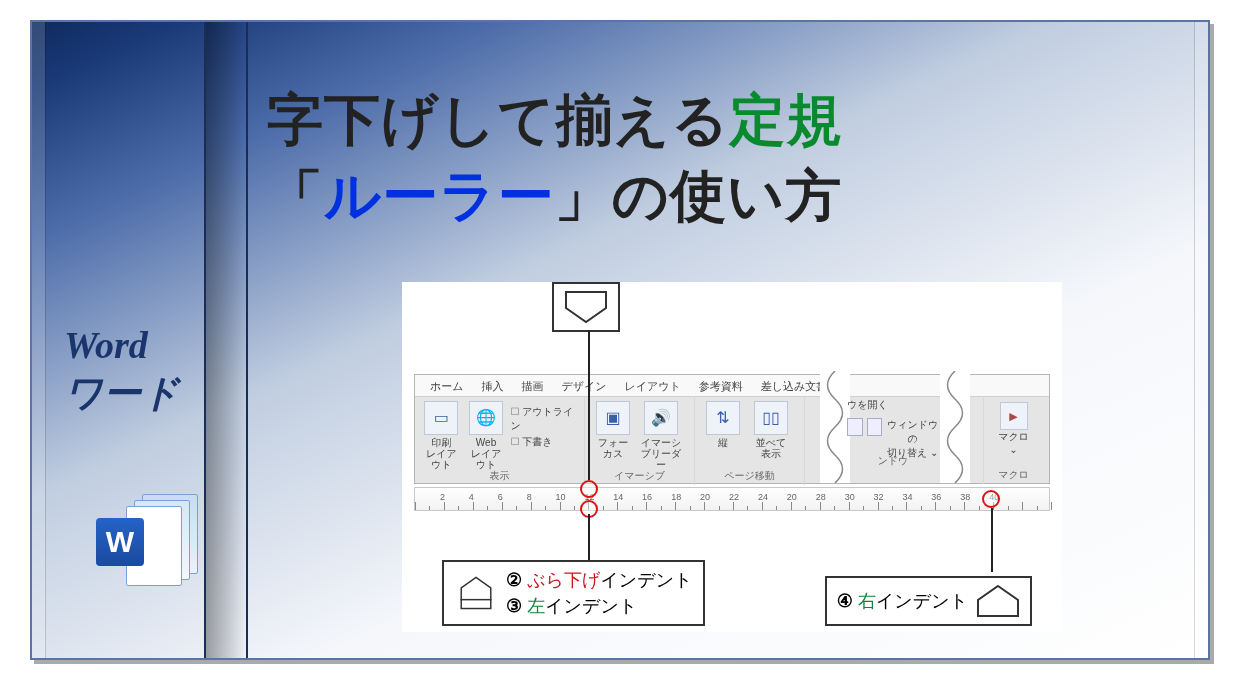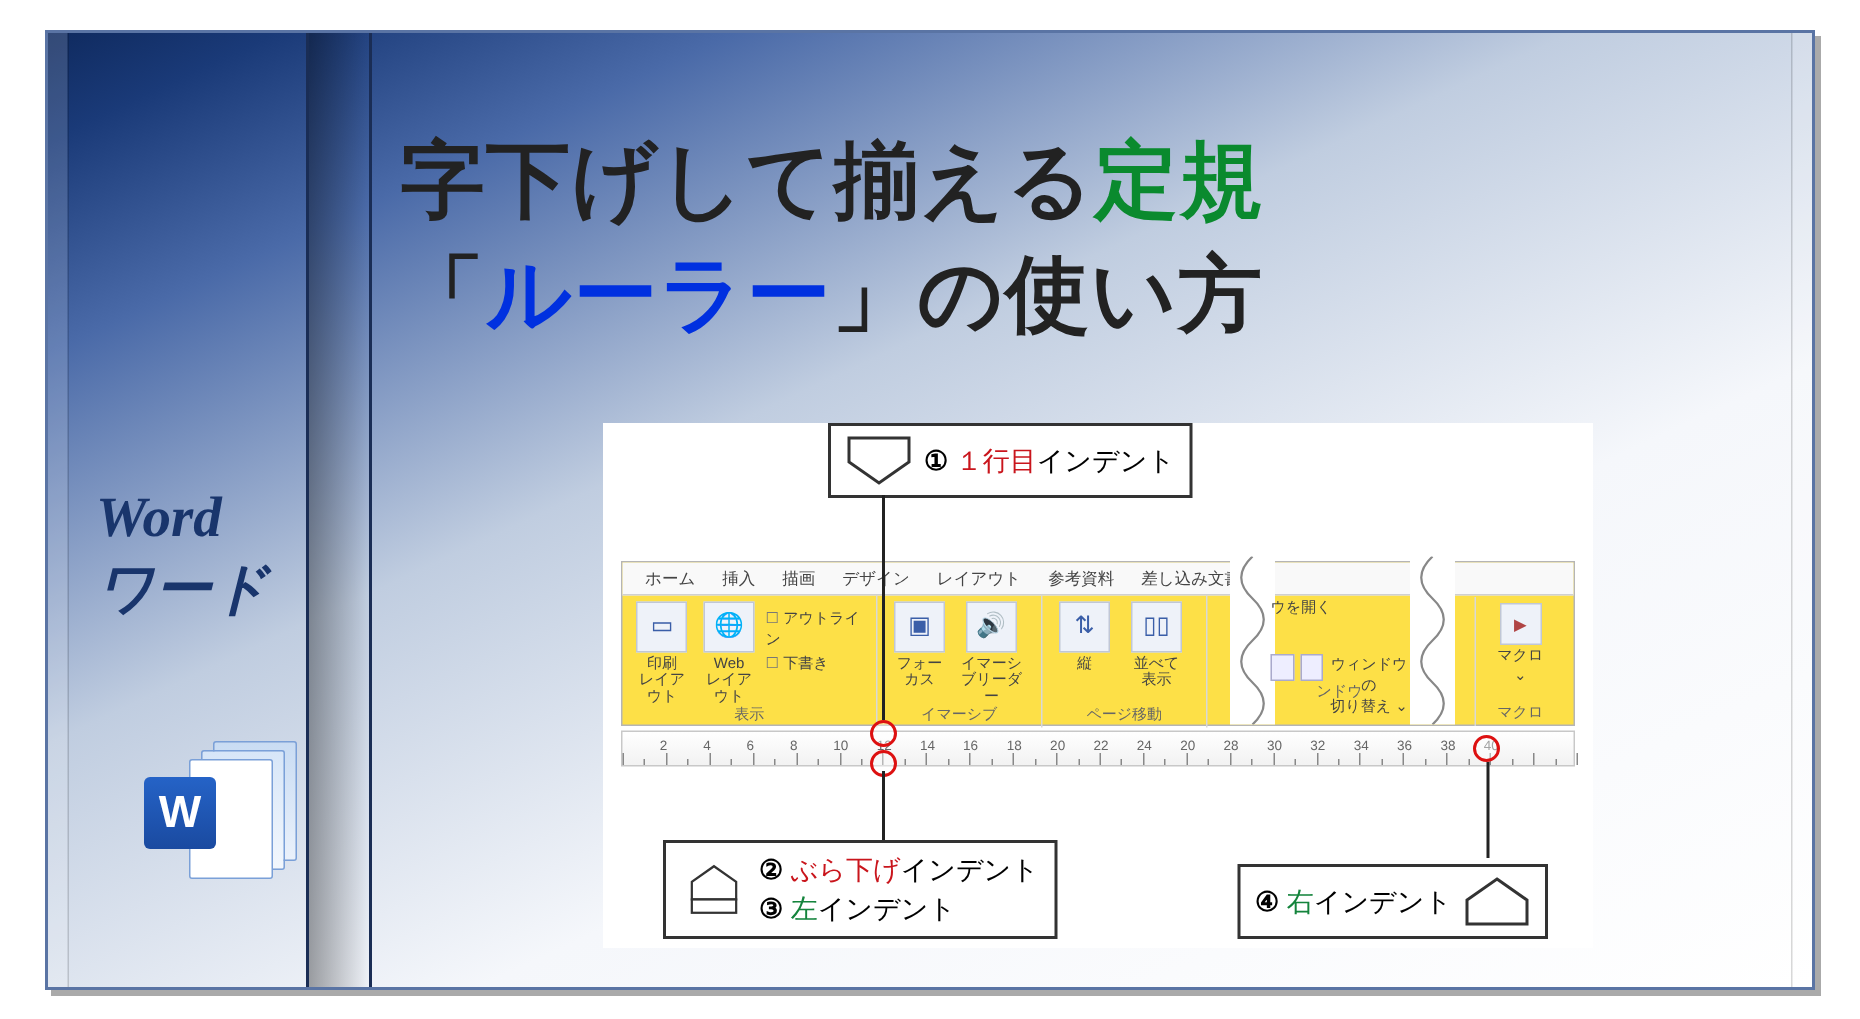--- a/index.html
+++ b/index.html
@@ -130,21 +130,21 @@
   }
   .pentagon-down svg, .pentagon-up svg { width:100%; height:100%; display:block; }
 
   .ribbon {
     position: absolute;
     left: 12px;
     top: 92px;
     right: 12px;
     height: 110px;
     border: 1px solid #b5b5b5;
-    background: #fde047;
+    background: #e5e5e5;
     font-size: 11px;
     color: #444;
   }
   .tabs {
     display: flex;
     gap: 0;
     height: 22px;
     align-items: center;
     padding-left: 6px;
     background: #f9f9f9;
@@ -283,24 +283,20 @@
     <div class="w-badge">W</div>
   </div>
 
   <div class="inset">
 
     <div class="callout callout-top">
       <span class="pentagon-down">
         <svg viewBox="0 0 44 34">
             <polygon points="2,2 42,2 42,18 22,32 2,18" fill="#fff" stroke="#333" stroke-width="2"></polygon>
           </svg>
-      </span>
-      <span>
-        <span class="circnum">①</span>
-        <span class="red">１行目</span><span>インデント</span>
       </span>
     </div>
 
     <div class="ribbon">
       <div class="tabs">
         <span class="tab">ホーム</span>
         <span class="tab">挿入</span>
         <span class="tab">描画</span>
         <span class="tab">デザイン</span>
         <span class="tab">レイアウト</span>
@@ -340,21 +336,21 @@
           </svg>
       </div>
       <div class="wavy wavy-r">
         <svg viewBox="0 0 30 112" preserveAspectRatio="none">
             <path d="M15 0 Q0 14 15 28 Q30 42 15 56 Q0 70 15 84 Q30 98 15 112" fill="none" stroke="#888" stroke-width="1.5"></path>
           </svg>
       </div>
 
       <div class="win-group">
         <div style="font-size:10px">ウを開く</div>
-        <div style="margin-top:24px;display:flex;gap:4px;align-items:flex-start">
+        <div style="margin-top:6px;display:flex;gap:4px;align-items:flex-start">
           <div style="width:18px;height:18px;border:1px solid #aac;background:#eef;"></div>
           <div style="width:18px;height:18px;border:1px solid #aac;background:#eef;"></div>
           <div style="font-size:10px;white-space:pre-line;text-align:center">ウィンドウの
 切り替え ⌄</div>
         </div>
         <div style="position:absolute;bottom:2px;left:0;right:0;text-align:center;font-size:10px;color:#666">ンドウ</div>
       </div>
 
       <div class="macro-group">
         <div style="width:28px;height:28px;margin:0 auto;border:1px solid #c0c7d6;background:#eef2f9;display:flex;align-items:center;justify-content:center;color:#b04545">▶</div>

